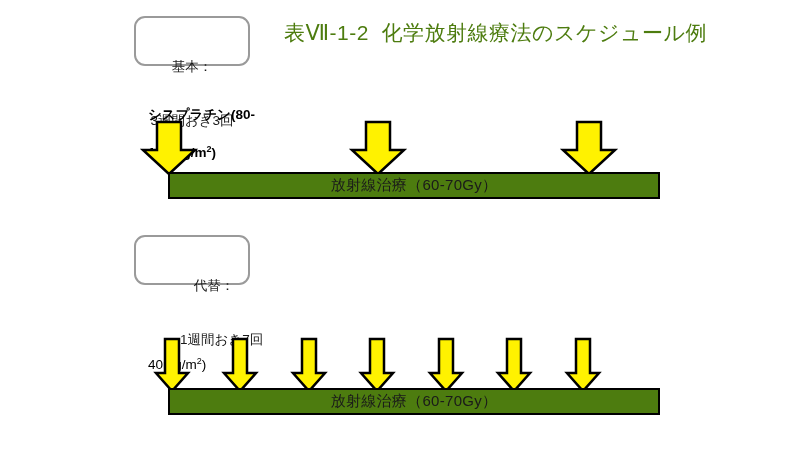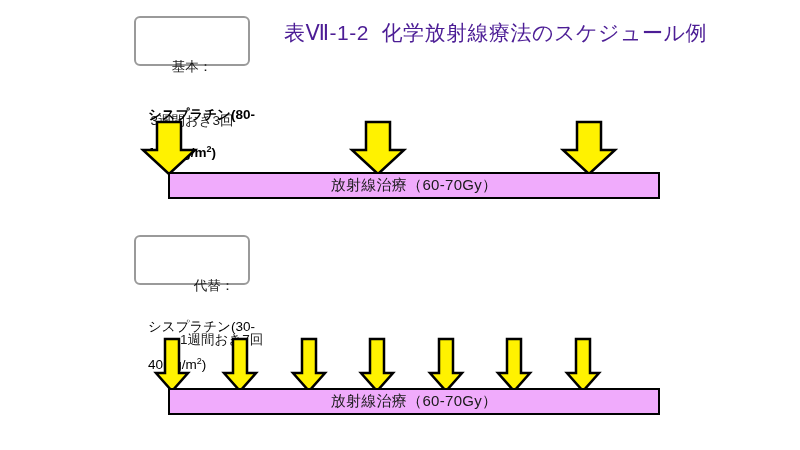--- a/index.html
+++ b/index.html
@@ -18,31 +18,31 @@
   }
 
   
   .title {
     position: absolute;
     left: 284px;
     top: 18px;
     font-size: 21px;
     line-height: 30px;
     letter-spacing: 0.5px;
-    color: #4c1d95;
+    color: #4d7c0f;
     white-space: pre;
     font-family: "Liberation Sans", "DejaVu Sans", sans-serif;
   }
 
   
   .regimen-box {
     position: absolute;
     box-sizing: border-box;
     border: 2px solid #9a9a9a;
-    border-radius: 6px;
+    border-radius: 11px;
     background: #ffffff;
     text-align: center;
     font-size: 13.5px;
     line-height: 18px;
     color: #1a1a1a;
     padding-top: 4px;
     white-space: pre;
   }
   .regimen-box .line1 { display: block; }
   .regimen-box .line2 { display: block; }
@@ -59,21 +59,21 @@
   .drug-label sup {
     font-size: 9px;
     vertical-align: super;
     line-height: 0;
   }
 
   
   .rt-bar {
     position: absolute;
     box-sizing: border-box;
-    background: #f0abfc;
+    background: #4d7c0f;
     border: 2px solid #000000;
     display: flex;
     align-items: center;
     justify-content: center;
     font-size: 15px;
     color: #1a1a1a;
     letter-spacing: 0.3px;
     white-space: pre;
     z-index: 3;
   }
@@ -120,21 +120,21 @@
   </div>
 
   <div class="rt-bar" style="left:168px; top:172px; width:492px; height:27px;">放射線治療（60-70Gy）</div>
 
   <div class="regimen-box" style="left:134px; top:235px; width:116px; height:50px;padding-left:44px;">
     <span class="line1">代替：</span>
     <span class="line2">1週間おき7回</span>
   </div>
 
   <div class="drug-label" style="left:133px; top:298px; width:160px;">
-    <span>シスプラチン(30-</span><br>
+    <br>
     <span>40mg/m</span><sup>2</sup><span>)</span>
   </div>
 
   <div class="arrow" style="left:156px; top:339px;">
     <svg width="32" height="52" viewBox="0 0 32 52">
       <polygon points="9,0 23,0 23,34 32,34 16,52 0,34 9,34" fill="#FFF200" stroke="#000000" stroke-width="2.5" stroke-linejoin="miter"></polygon>
     </svg>
   </div>
   <div class="arrow" style="left:224px; top:339px;">
     <svg width="32" height="52" viewBox="0 0 32 52">

